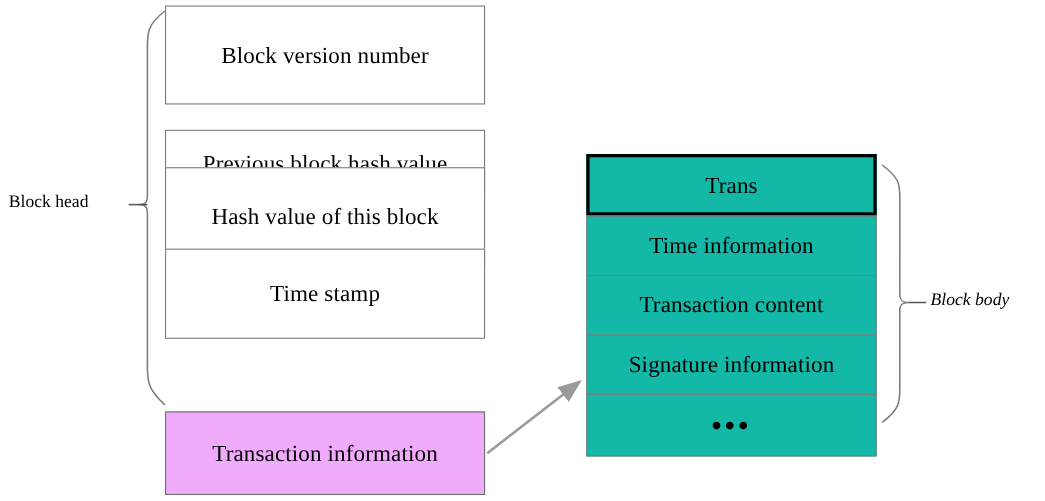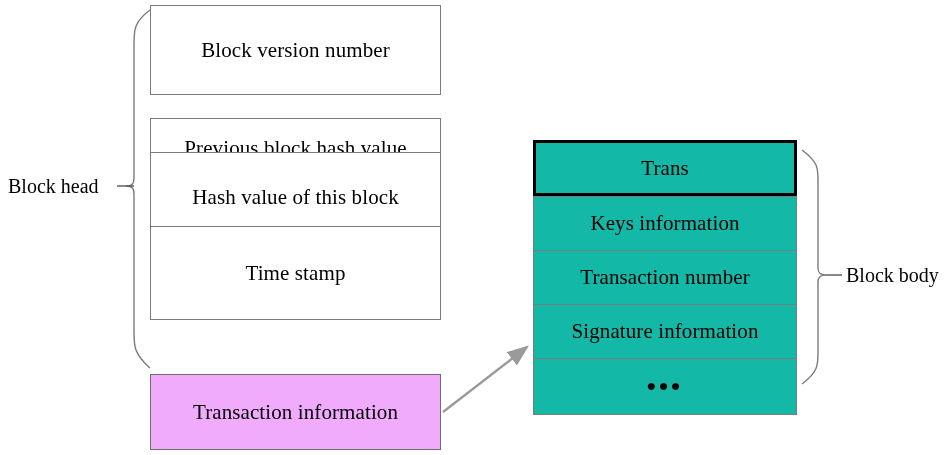--- a/index.html
+++ b/index.html
@@ -66,21 +66,21 @@
     line-height: 0.6;
   }
 
   
   .brace-svg {
     position: absolute;
     overflow: visible;
   }
   .label {
     position: absolute;
-    font-size: 20px;
+    font-size: 16px;
     line-height: 1;
     white-space: nowrap;
     color: #000000;
   }
   .arrow-svg {
     position: absolute;
     overflow: visible;
   }
 </style>
 </head>
@@ -107,21 +107,21 @@
     </div>
 
     <div class="row row-head" style="top:73px; height:61px;margin-top:40px;">
       <span>Previous block hash value</span>
     </div>
 
     <div class="row row-head" style="top:147px; height:91px;">
       <span>Hash value of this block</span>
     </div>
 
-    <div class="row row-head" style="top:221px; height:94px;">
+    <div class="row row-head" style="top:221px; height:82px;">
       <span>Time stamp</span>
     </div>
 
 
     <div class="row row-head shaded" style="top:369px; height:76px;">
       <span>Transaction information</span>
     </div>
   </div>
 
   <svg class="arrow-svg" style="left:435px; top:330px;" width="110" height="100">
@@ -133,25 +133,25 @@
     <line x1="8" y1="82" x2="92" y2="17" stroke="#9a9a9a" stroke-width="2.4" marker-end="url(#arrowhead)"></line>
   </svg>
 
   <div class="block" style="left:533px; top:140px; width:264px; height:275px;">
 
     <div class="row row-body emphasis" style="top:0px; height:56px;">
       <span>Trans</span>
     </div>
 
     <div class="row row-body" style="top:56px; height:55px;">
-      <span>Keys information</span>
+      <span>Time information</span>
     </div>
 
     <div class="row row-body" style="top:110px; height:55px;">
-      <span>Transaction number</span>
+      <span>Transaction content</span>
     </div>
 
     <div class="row row-body" style="top:164px; height:55px;text-align:right;">
       <span>Signature information</span>
     </div>
 
     <div class="row row-body" style="top:218px; height:57px;">
       <span class="dots">•••</span>
     </div>
   </div>
@@ -159,15 +159,15 @@
   <svg class="brace-svg" style="left:796px; top:140px;" width="46" height="260">
     <path d="M 6 10
              C 22 22, 22 28, 22 40
              L 22 128
              C 22 133, 24 135, 30 135
              C 24 135, 22 137, 22 142
              L 22 213
              C 22 225, 22 232, 6 244" fill="none" stroke="#7b7b7b" stroke-width="1.4"></path>
     <line x1="30" y1="135" x2="46" y2="135" stroke="#555555" stroke-width="1.4"></line>
   </svg>
-  <div class="label" style="left:846px; top:265px;">Block body</div>
+  <div class="label" style="left:846px; top:265px;font-style:italic;">Block body</div>
 
 </div>
 
 </body></html>

